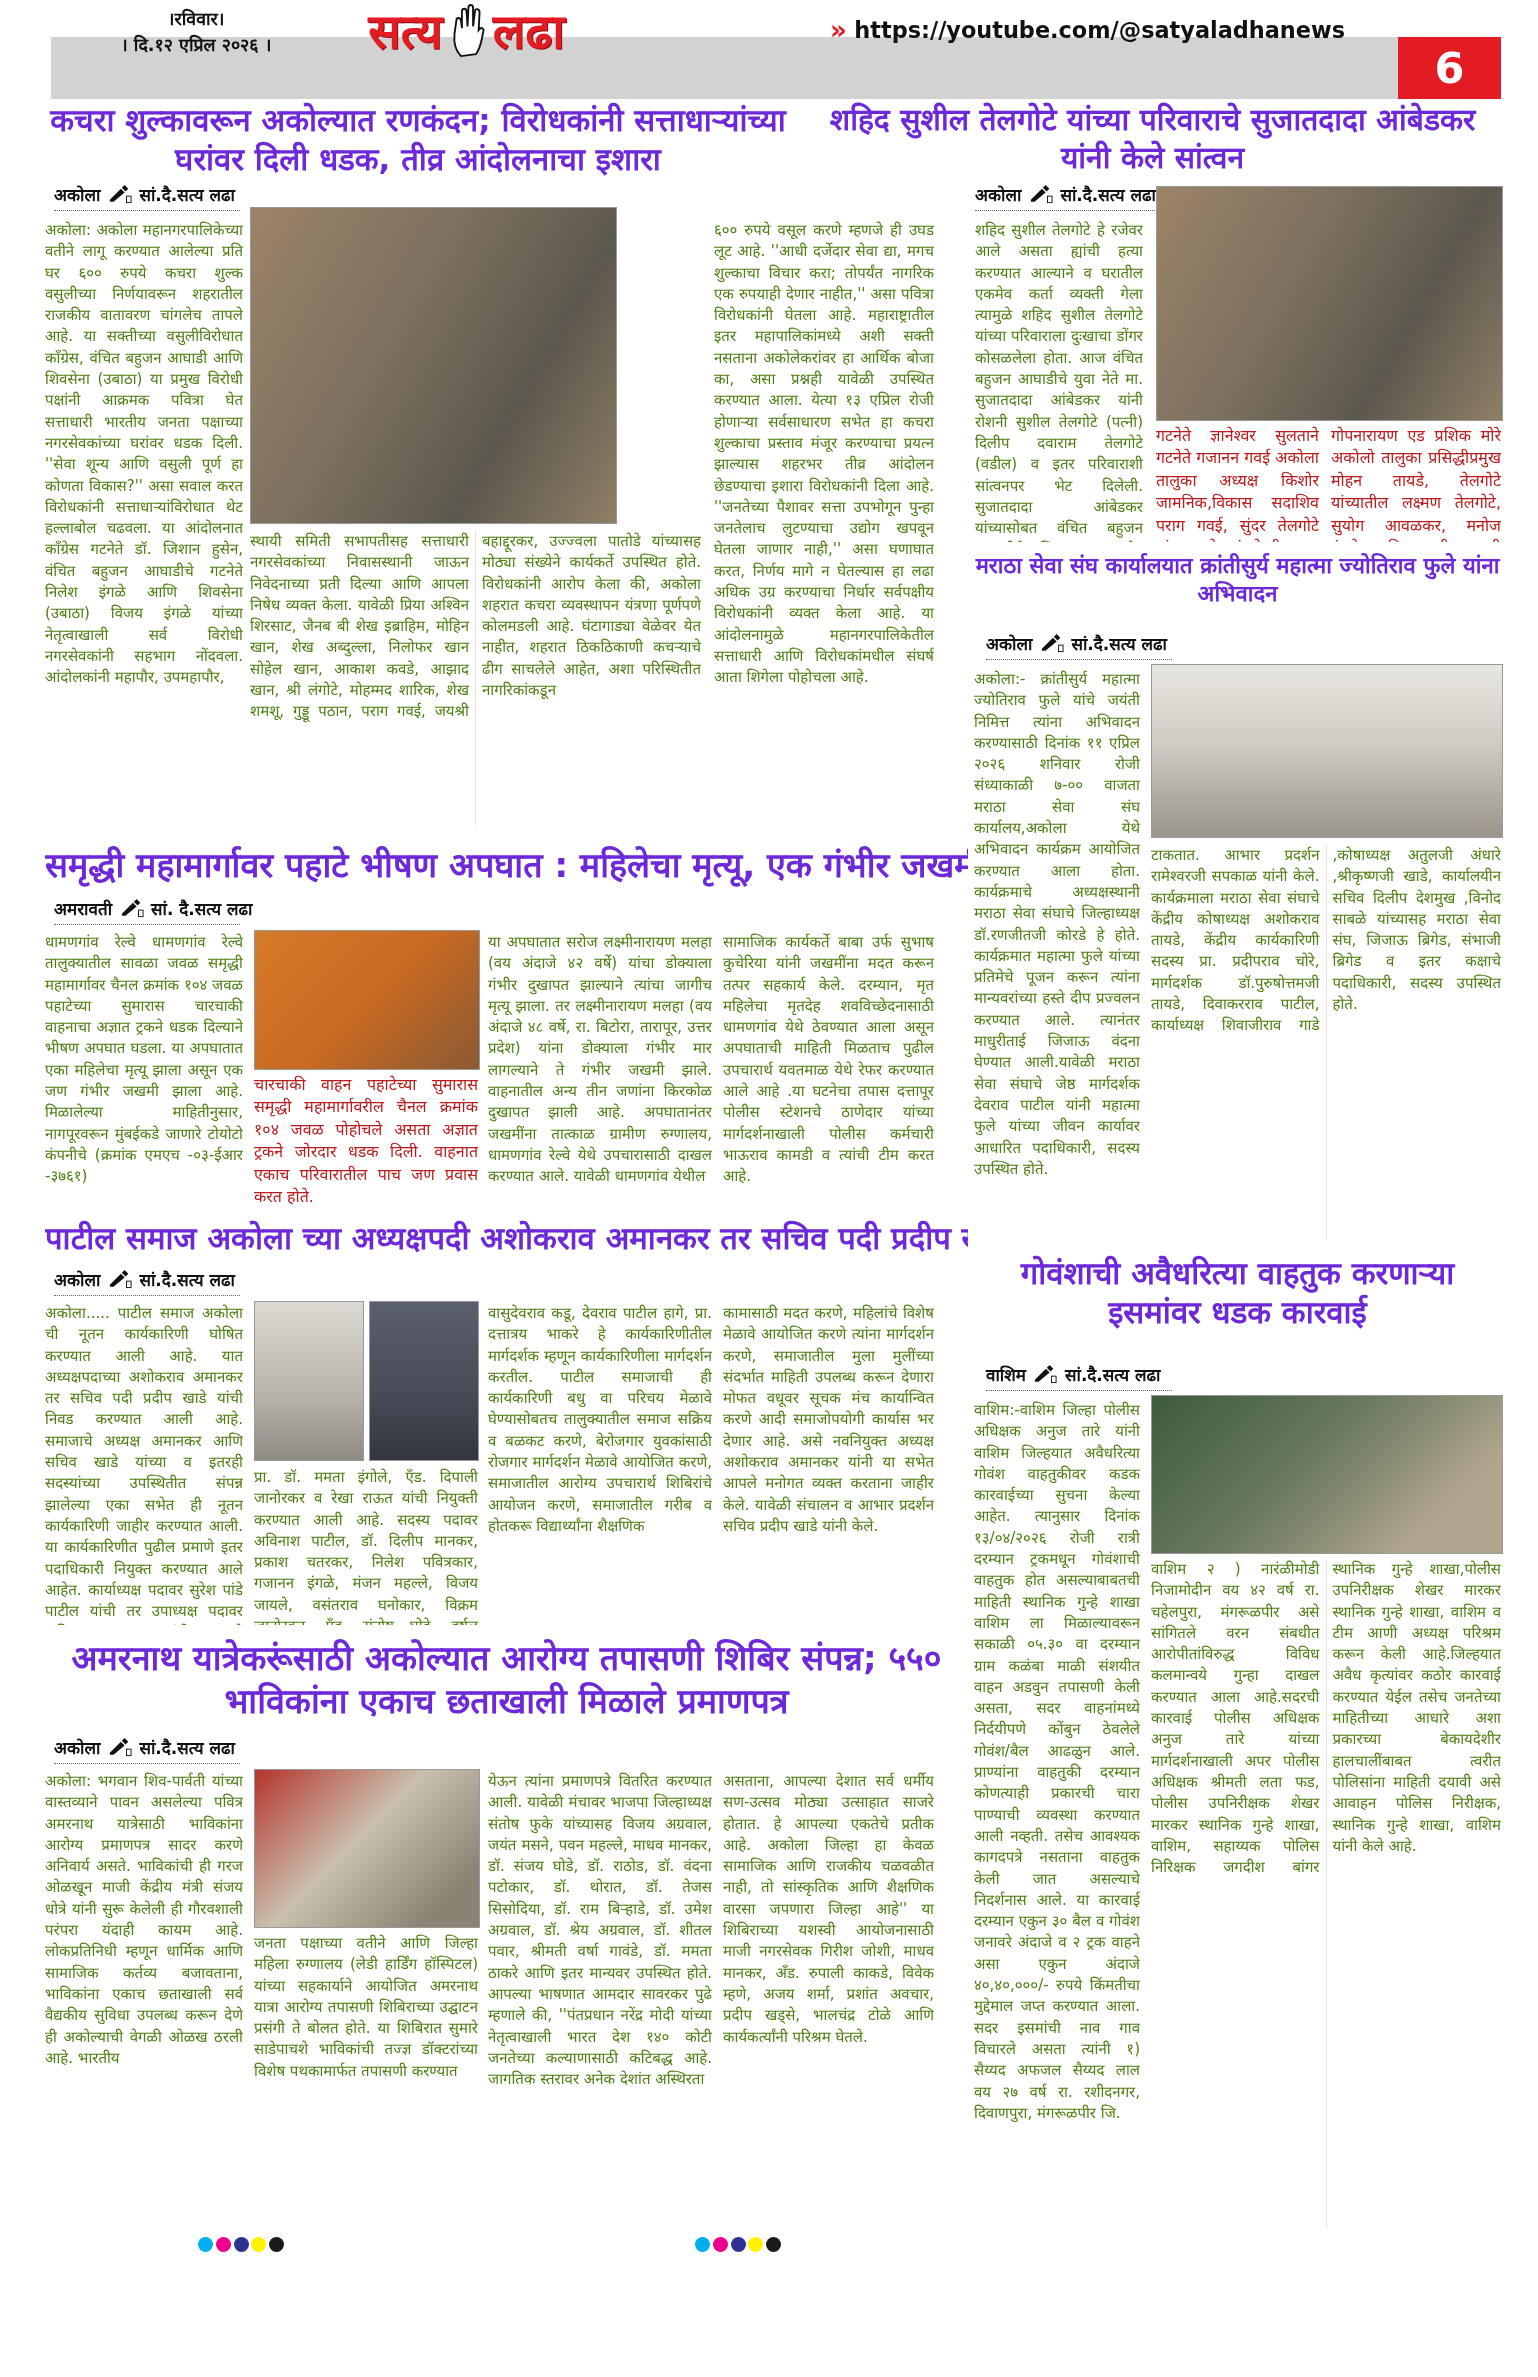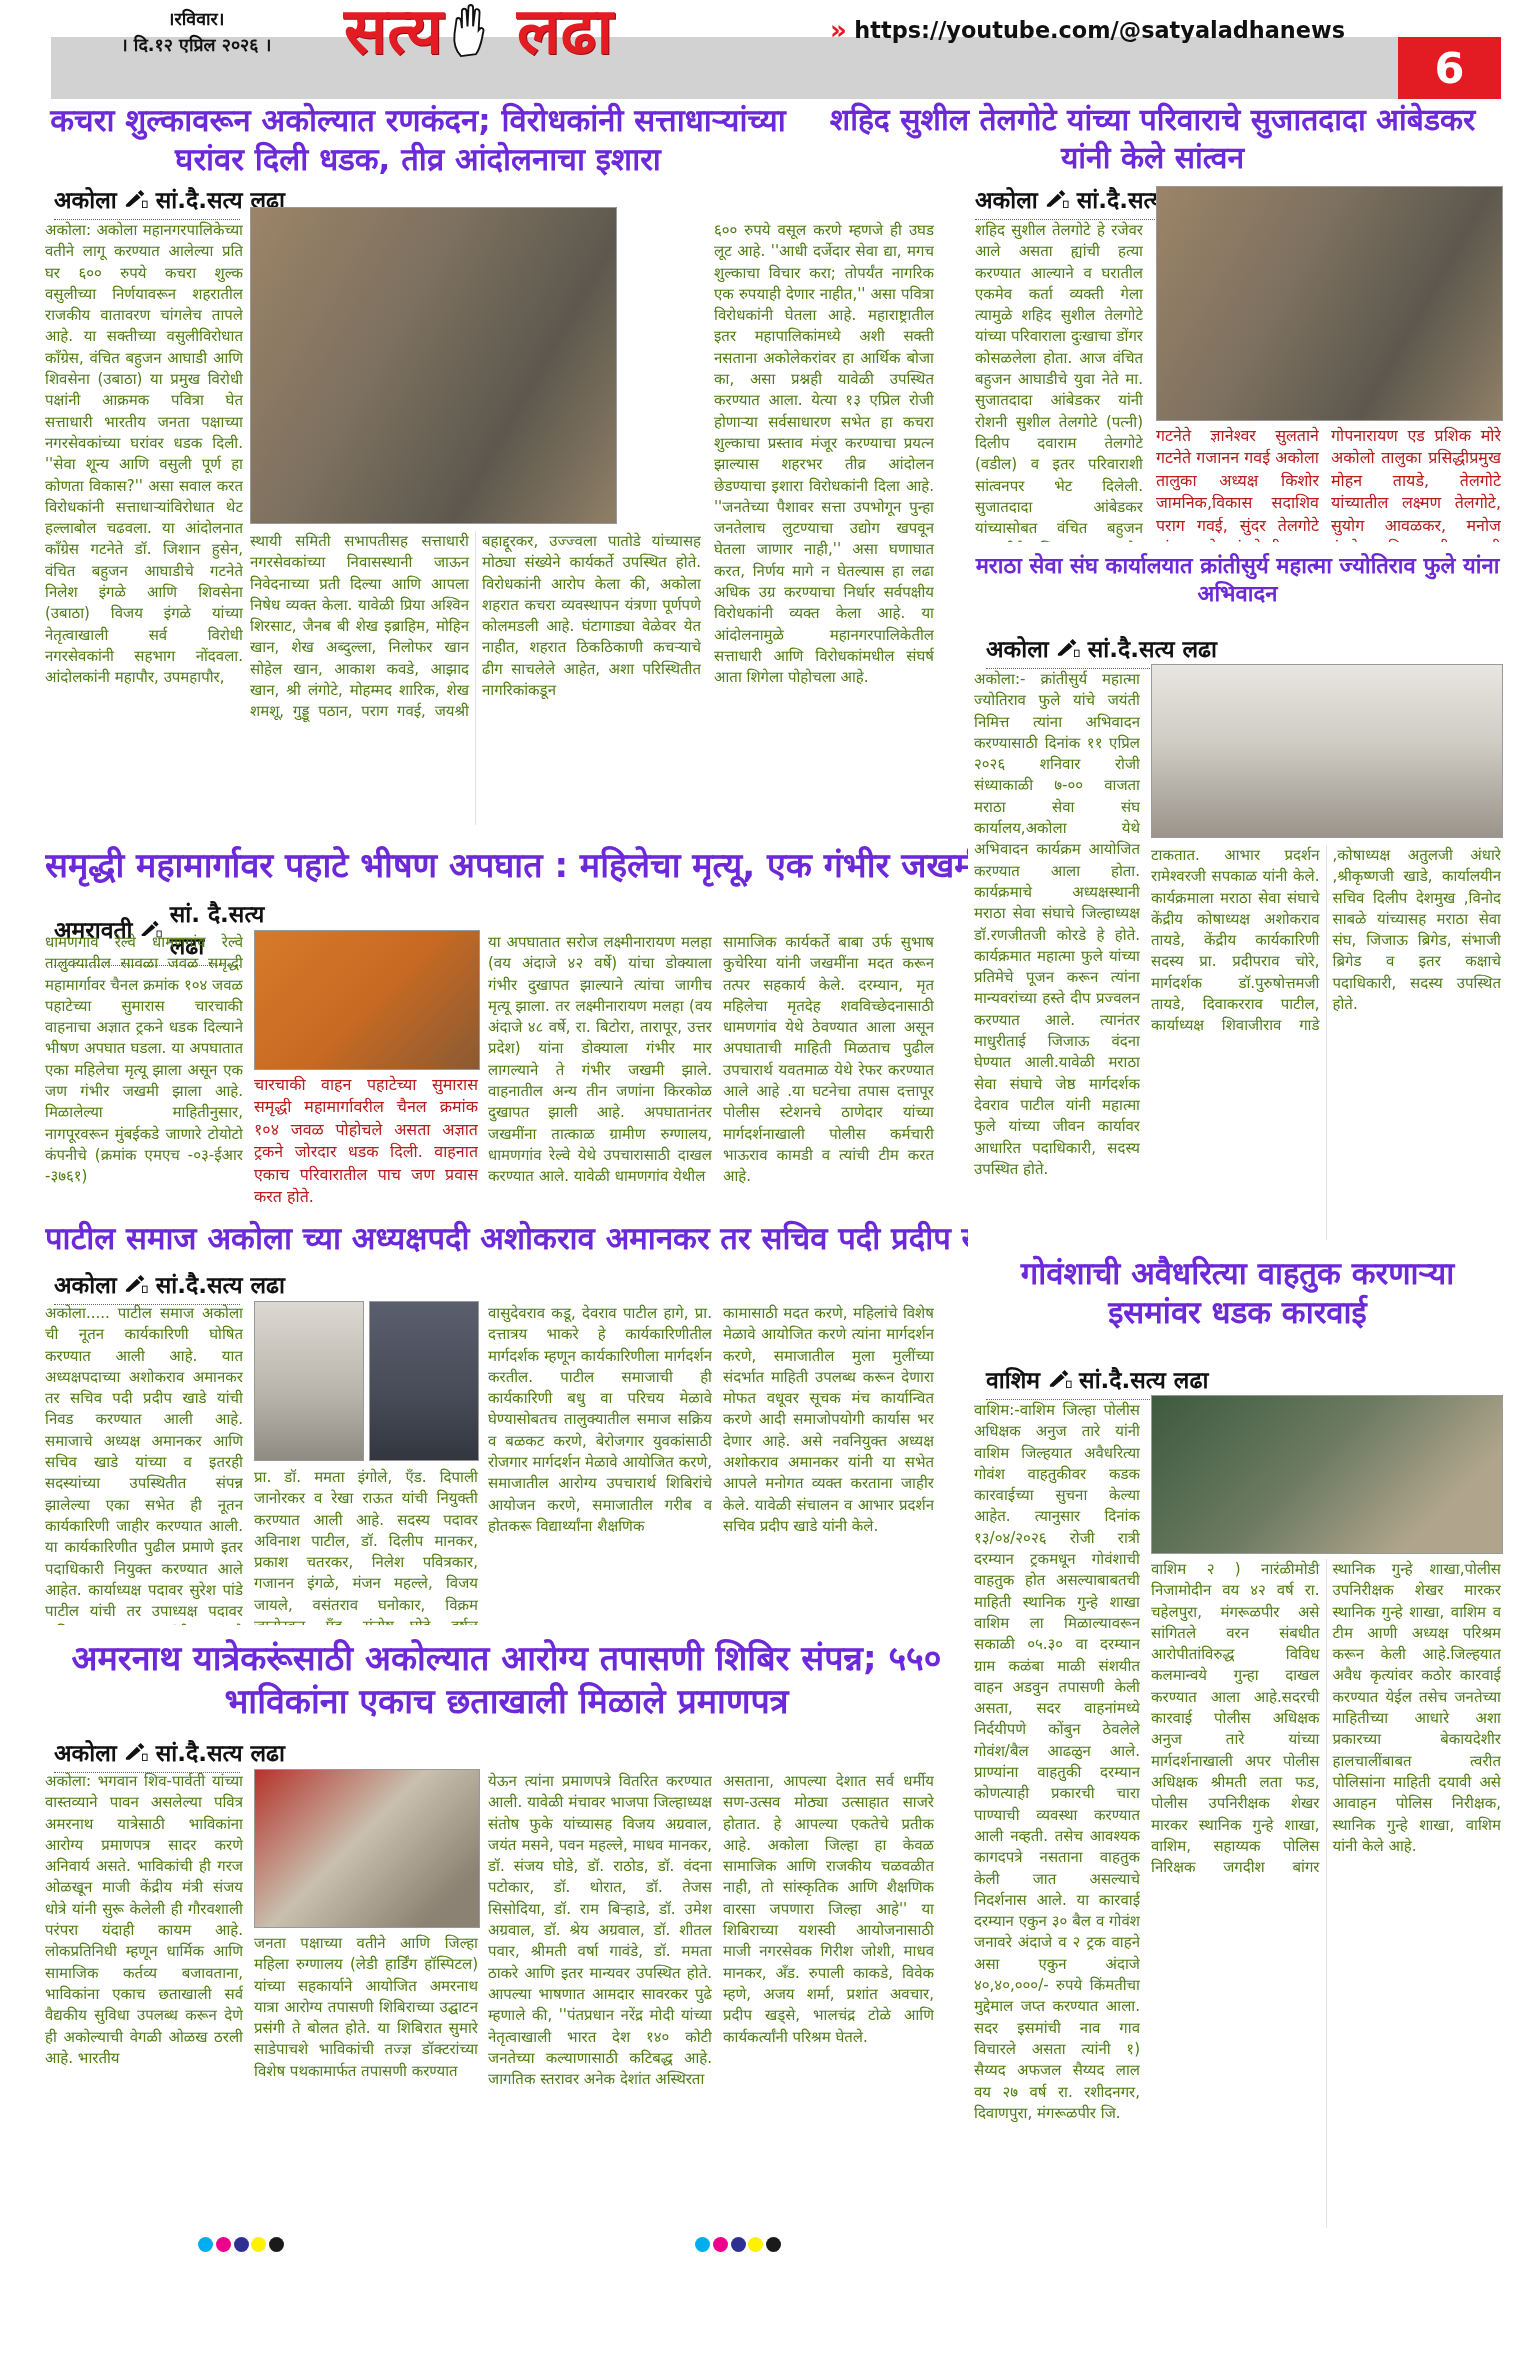--- a/index.html
+++ b/index.html
@@ -3,29 +3,29 @@
 <meta charset="utf-8">
 <style>
   html,body{margin:0;padding:0;background:#ffffff;}
   body{font-family:"DejaVu Sans",sans-serif;color:#111;}
   .page{position:relative;width:1538px;height:2377px;background:#fff;overflow:hidden;}
 
   
   .hdr-band{position:absolute;left:51px;top:37px;width:1347px;height:62px;background:#d2d2d2;display:flex;align-items:center;}
   .hdr-left{position:absolute;left:121px;top:5.6px;text-align:center;font-weight:bold;font-size:17.7px;line-height:1.5;color:#111;}
   .masthead{position:absolute;left:280px;top:1.9px;width:373px;display:flex;align-items:center;justify-content:center;gap:5.6px;}
-  .masthead .word{color:#e31b23;font-weight:bold;font-size:64px;line-height:56px;text-shadow:0.9px 0.9px 0 #8d0d12;margin-left:24px;}
+  .masthead .word{color:#e31b23;font-weight:bold;font-size:48px;line-height:56px;text-shadow:0.9px 0.9px 0 #8d0d12;}
   .hdr-url{position:absolute;left:830px;top:15px;font-weight:bold;font-size:22.4px;color:#111;display:flex;align-items:center;gap:7.5px;}
   .hdr-url .arrows{color:#e31b23;font-size:26px;font-weight:bold;}
   .pageno-box{position:absolute;left:1398px;top:37px;width:103px;height:62px;background:#e31b23;color:#fff;display:flex;align-items:center;justify-content:center;font-size:43px;font-weight:bold;}
 
   
   .abs{position:absolute;}
   .headline{font-weight:bold;color:#6d28d9;text-align:center;line-height:1.26;letter-spacing:0;}
-  .byline{font-weight:bold;font-size:23px;display:flex;align-items:center;gap:7.5px;color:#111;}
+  .byline{font-weight:bold;font-size:17px;display:flex;align-items:center;gap:7.5px;color:#111;}
   .byline .pen{width:24px;height:18.6px;}
   .dotrule{border-bottom:1.9px dotted #666;margin-top:3.7px;}
   .bodytxt{font-size:15px;line-height:1.42;text-align:justify;color:#4d7c0f;word-break:break-word;}
   .cols2{column-count:2;column-gap:13px;column-rule:0.9px solid #e2e2e2;}
   .photo{background:linear-gradient(135deg,#b9a58f 0%,#8e8577 30%,#6f6a60 55%,#a79a84 80%,#c4b49b 100%);border:0.9px solid #999;}
   .photo.crowd{background:linear-gradient(120deg,#9c8468,#7c705f 40%,#5d584e 70%,#8f7f66);}
   .photo.office{background:linear-gradient(180deg,#e8e6e0 0%,#cfccc4 45%,#9a948a 100%);}
   .photo.stretcher{background:linear-gradient(135deg,#d57a2a,#c96a22 50%,#8a5a33);}
   .photo.truck{background:linear-gradient(135deg,#3d5a3f,#6c7b62 45%,#b0a58c 80%);}
   .photo.stage{background:linear-gradient(135deg,#b5342c,#c9c0ae 45%,#8c8273 85%);}

